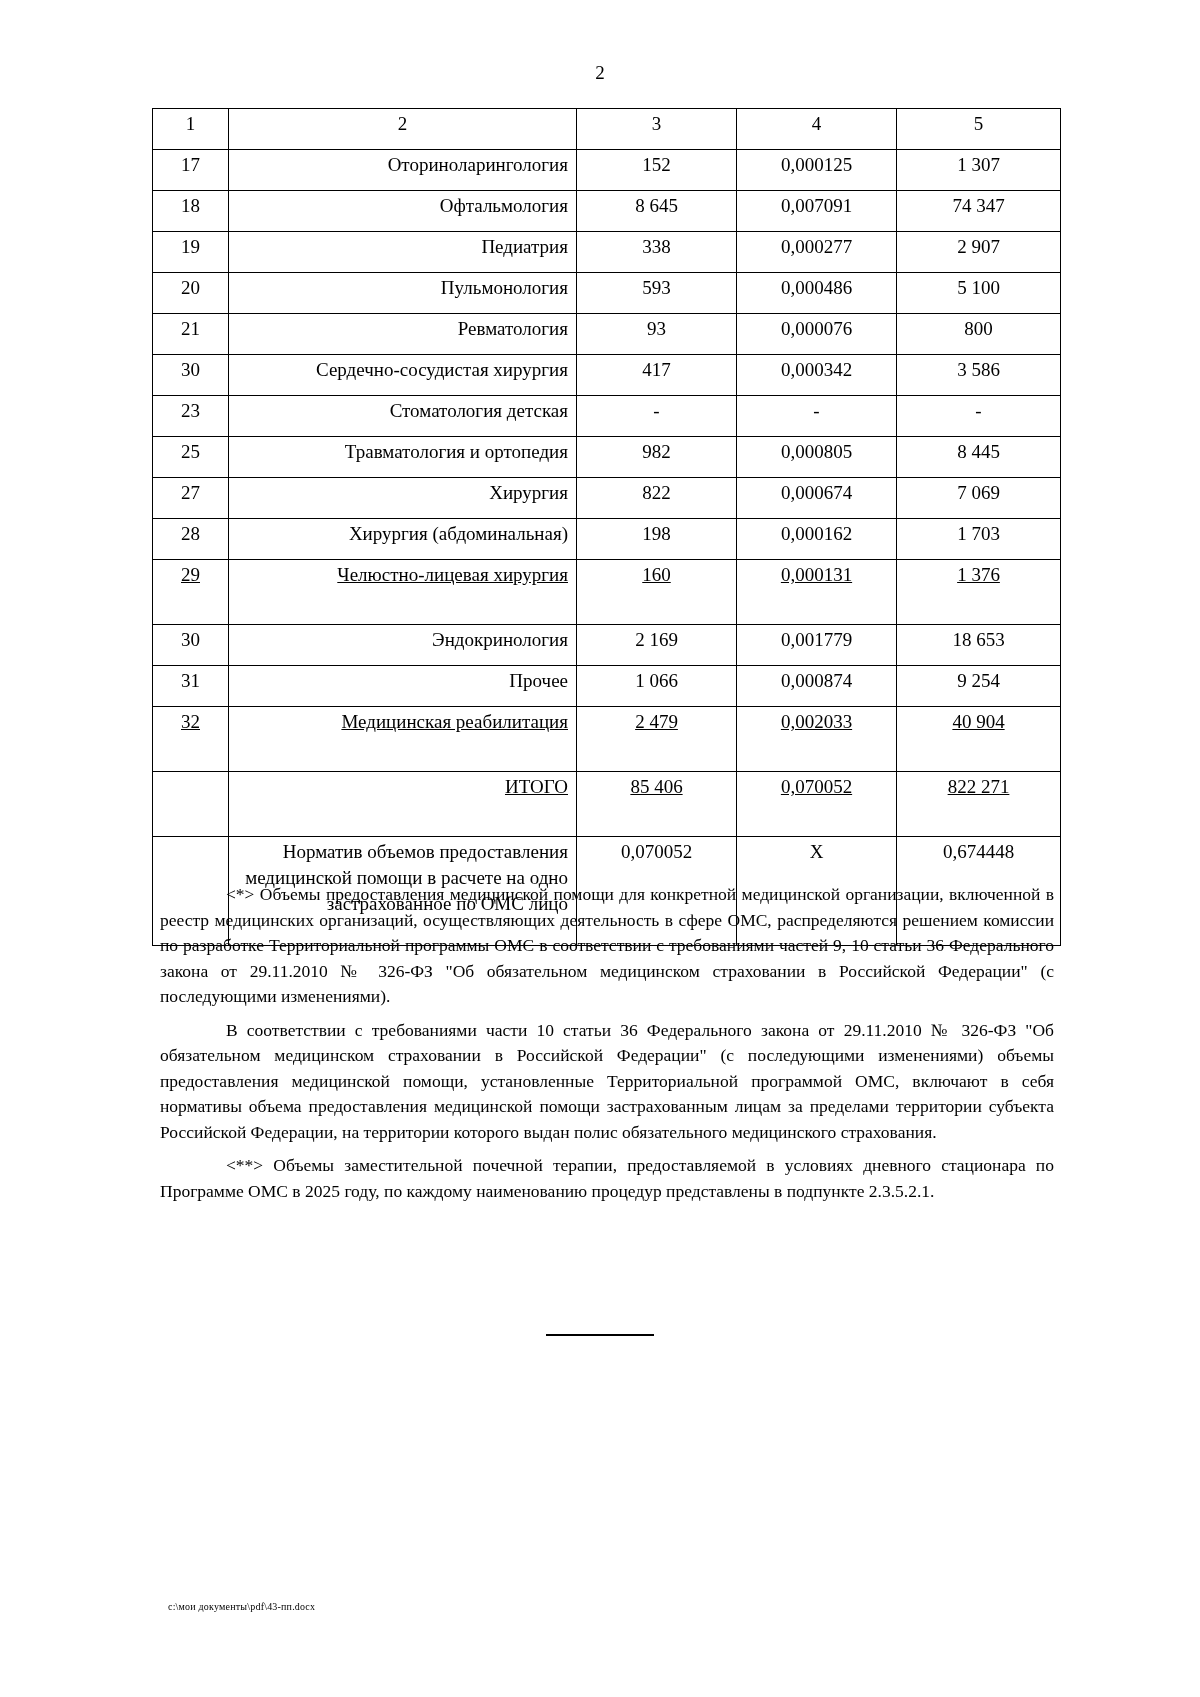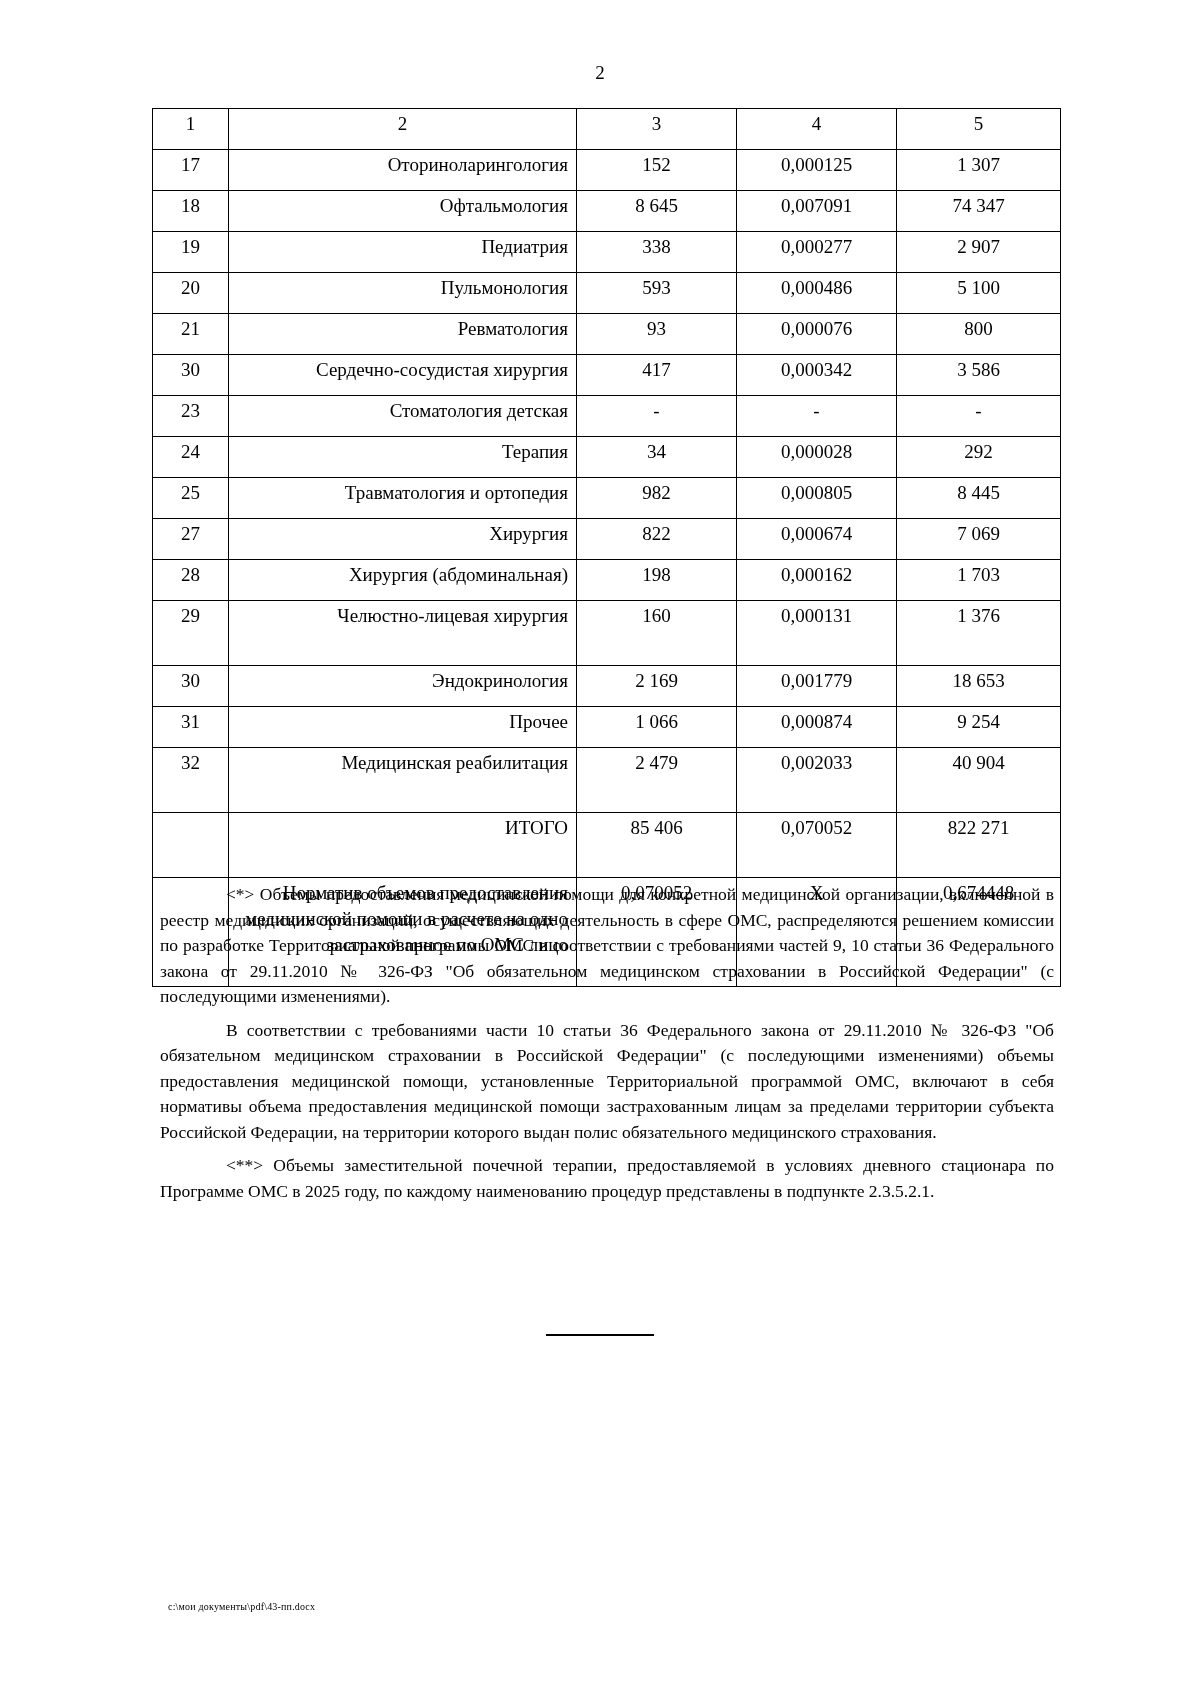--- a/index.html
+++ b/index.html
@@ -55,21 +55,21 @@
   col.c2 { width: 348px; }
   col.c3 { width: 160px; }
   col.c4 { width: 160px; }
   col.c5 { width: 164px; }
 
   .hdr td { text-align: center; height: 36px; vertical-align: middle; }
   .num  { text-align: center; }
   .name { text-align: right; }
   .vmid { vertical-align: middle; }
   .vbot { vertical-align: bottom; margin-top: 16px; }
-  .r-tall td { height: 60px; }
+  .r-tall td { height: 60px; text-decoration: underline; }
   .r-std  td { height: 36px; }
   .r-norm td { height: 104px; margin-top: 20px; }
 
   
   .notes {
     position: absolute;
     top: 862px;
     left: 152px;
     width: 910px;
     font-size: 17.5px;
@@ -185,27 +185,20 @@
           <td class="num vmid">3 586</td>
         </tr>
         <tr class="r-std">
           <td class="num vmid">23</td>
           <td class="name vmid">Стоматология детская</td>
           <td class="num vmid">-</td>
           <td class="num vmid">-</td>
           <td class="num vmid">-</td>
         </tr>
         <tr class="r-std">
-          <td class="num vmid">24</td>
-          <td class="name vmid">Терапия</td>
-          <td class="num vmid">34</td>
-          <td class="num vmid">0,000028</td>
-          <td class="num vmid">292</td>
-        </tr>
-        <tr class="r-std">
           <td class="num vmid">25</td>
           <td class="name vmid">Травматология и ортопедия</td>
           <td class="num vmid">982</td>
           <td class="num vmid">0,000805</td>
           <td class="num vmid">8 445</td>
         </tr>
         <tr class="r-std">
           <td class="num vmid">27</td>
           <td class="name vmid">Хирургия</td>
           <td class="num vmid">822</td>

